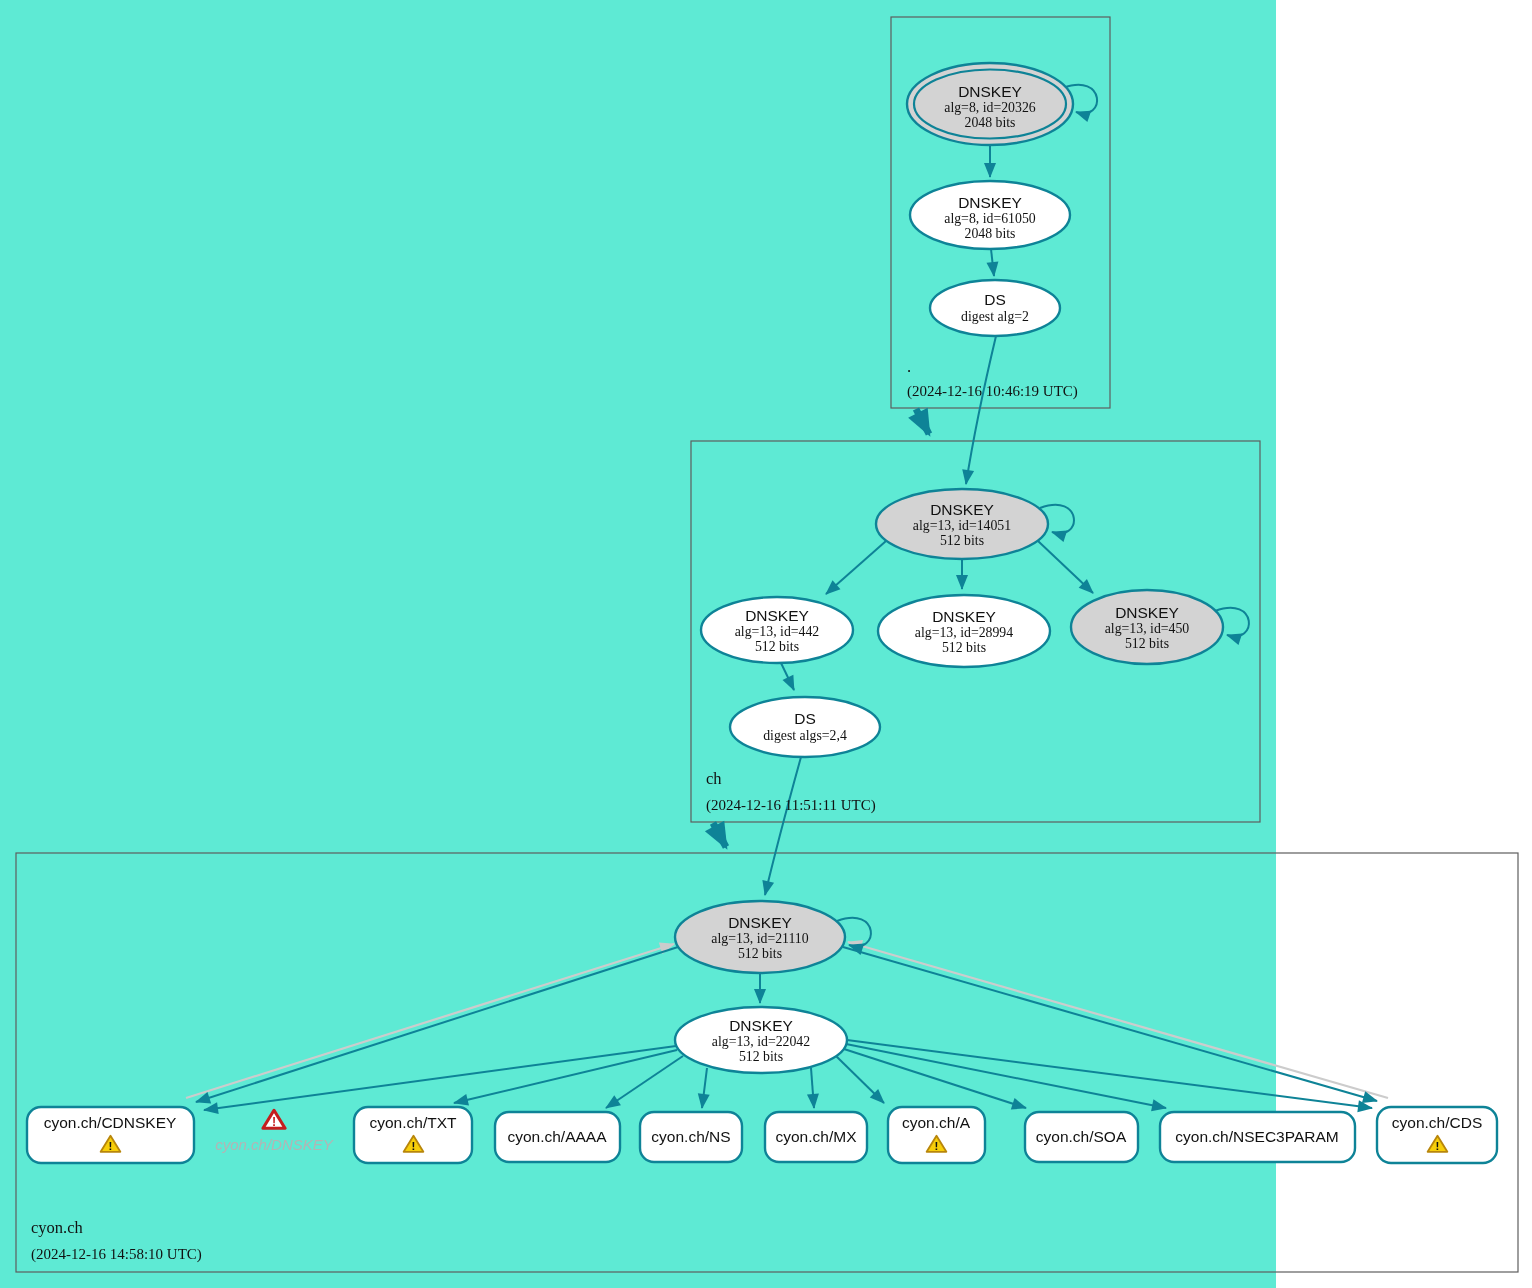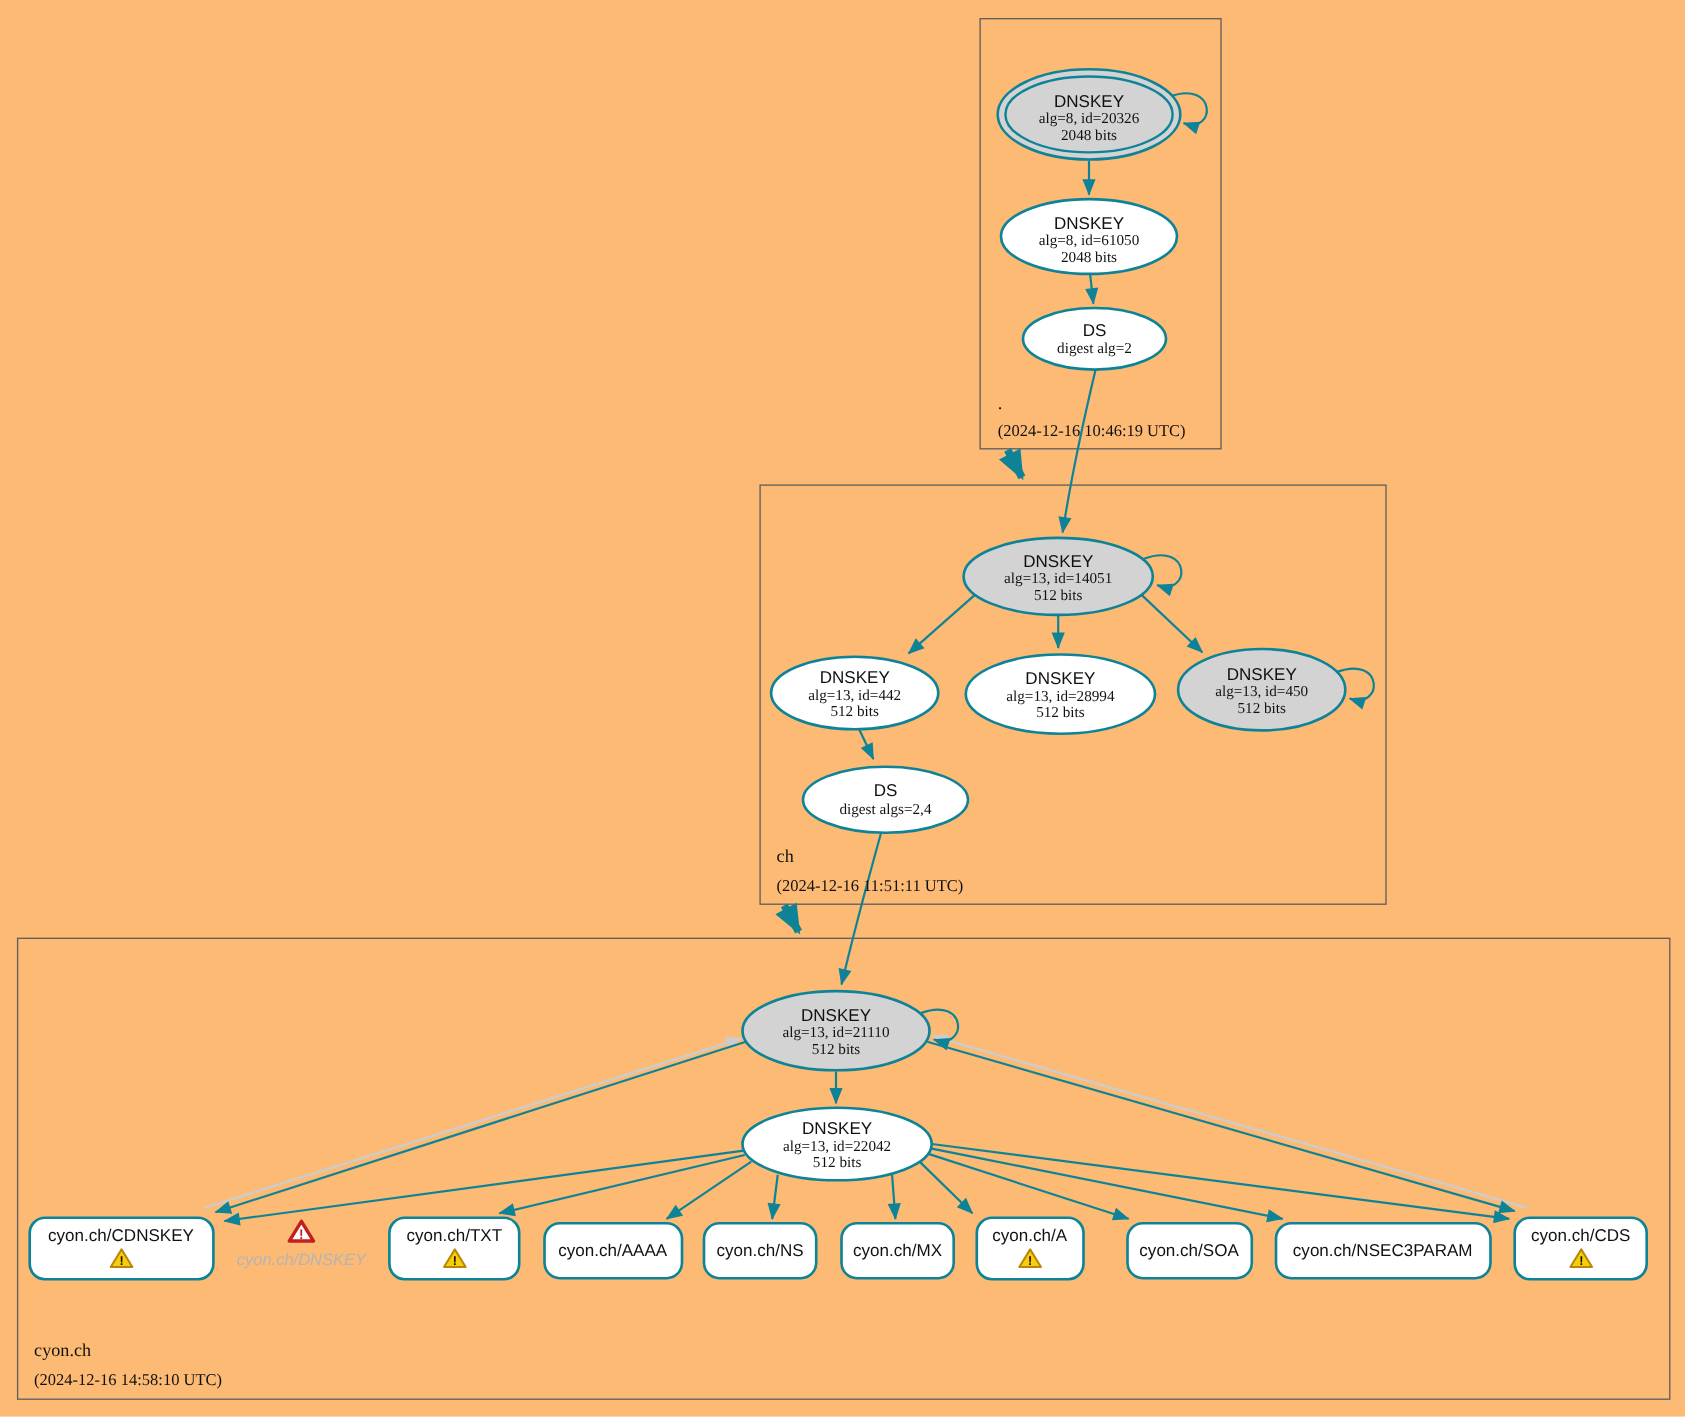--- a/index.html
+++ b/index.html
@@ -6,21 +6,21 @@
     --teal:#0E8397;
     --node-fill:#d3d3d3;
     --edge-gray:#cccccc;
     --box-border:#5e5e5e;
     --warn-yellow:#F7CE0A;
     --warn-border:#B8860B;
     --err-red:#C41E1E;
     --muted-text:#b4b4b4;
   }
   html,body{margin:0;padding:0;background:#ffffff;}
-  .stage{position:relative;width:1532px;height:1288px;background:#fdba74;}
+  .stage{position:relative;width:1276px;height:1288px;background:#5eead4;}
   svg{display:block;}
   .zonebox{fill:none;stroke:var(--box-border);stroke-width:1.2px;}
   .edge{stroke:var(--teal);stroke-width:2px;fill:none;}
   .edge-thick{stroke:var(--teal);stroke-width:7px;fill:none;}
   .edge-gray{stroke:var(--edge-gray);stroke-width:2.2px;fill:none;}
   .node{fill:#ffffff;stroke:var(--teal);stroke-width:2.4px;}
   .node.sep{fill:var(--node-fill);}
   .rrset{fill:#ffffff;stroke:var(--teal);stroke-width:2.4px;}
   .t-title{font-family:"Liberation Sans",sans-serif;font-size:15.5px;fill:#111;text-anchor:middle;}
   .t-detail{font-family:"Liberation Serif",serif;font-size:13.8px;fill:#111;text-anchor:middle;}

